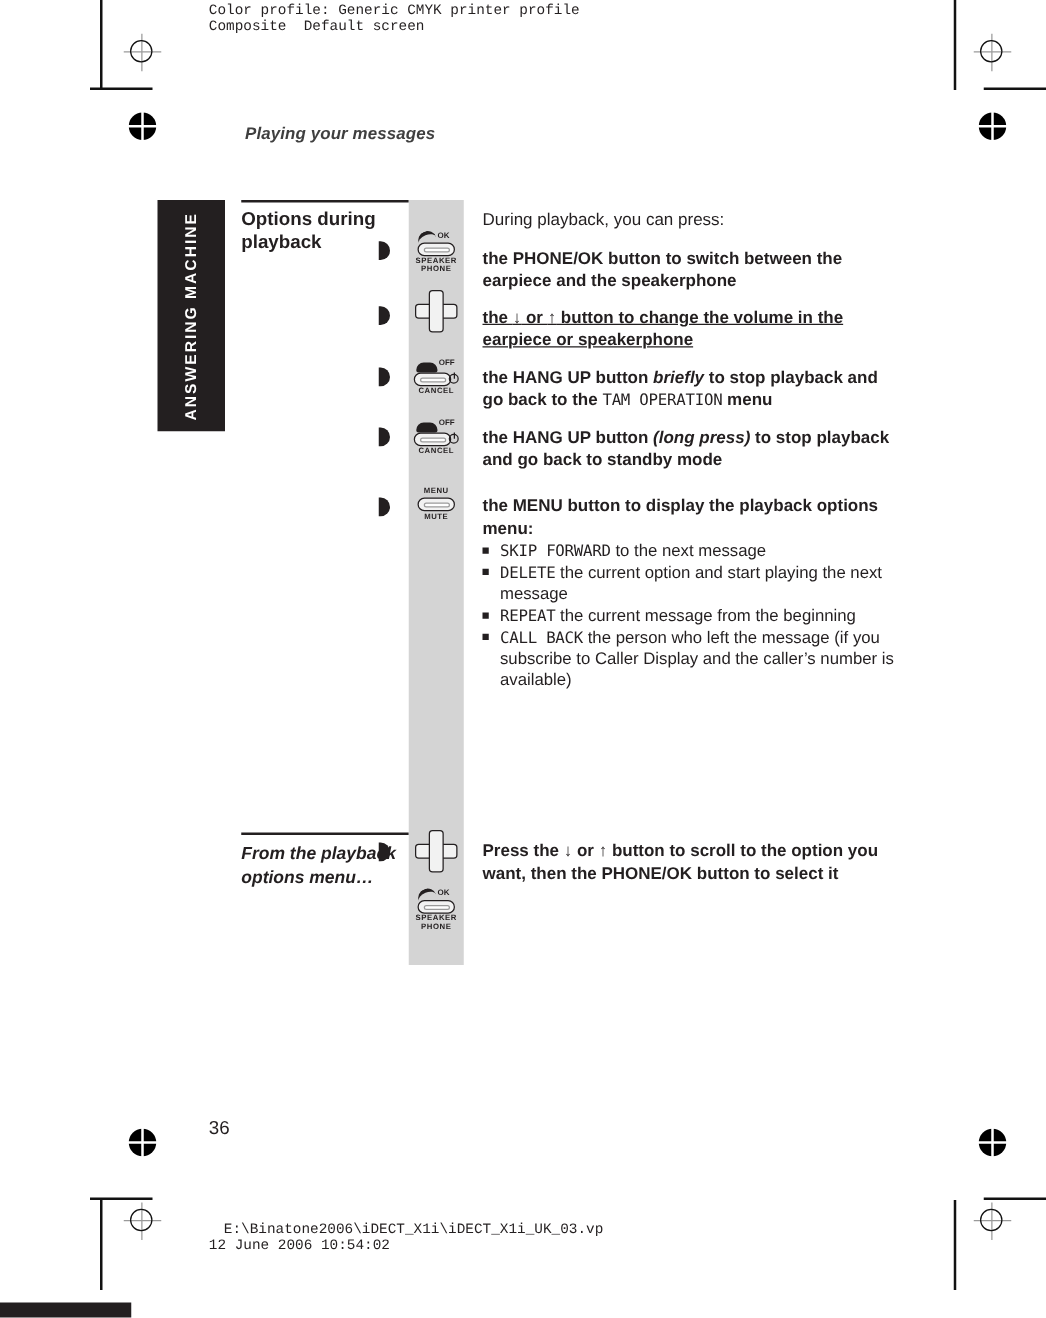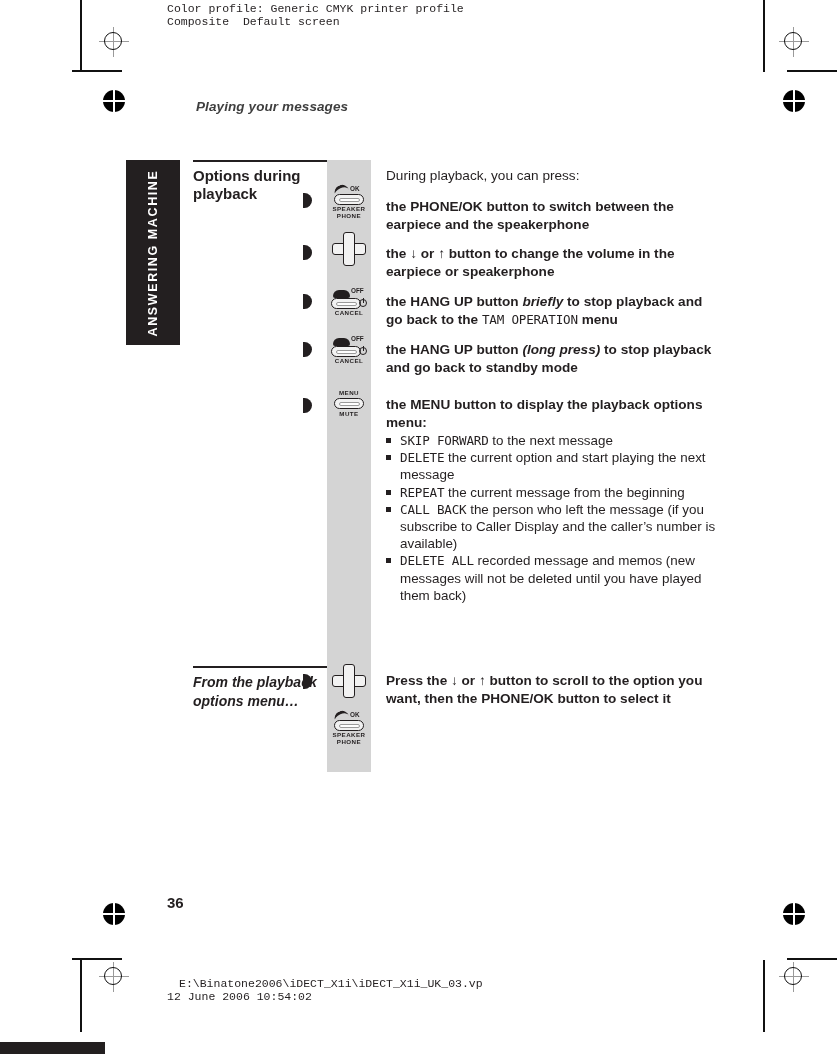--- a/index.html
+++ b/index.html
@@ -64,21 +64,21 @@
   .body{position:absolute;font-size:13.6px;line-height:17.6px;font-weight:bold;color:#231f20;}
   .body .hv{font-weight:bold;}
   .body .it{font-style:italic;font-weight:bold;}
   .lcd{font-family:"DejaVu Sans Mono", monospace;font-weight:normal;
     font-size:12.6px;letter-spacing:-0.2px;}
 
   .opts{position:absolute;font-size:13.4px;line-height:17.2px;font-weight:normal;color:#231f20;}
   .opts .li{position:relative;padding-left:14px;margin:0;}
   .opts .li .sq{position:absolute;left:0;top:6px;width:5px;height:5px;background:#231f20;}
 
-  .pageno{position:absolute;left:167px;top:894px;font-size:15px;font-weight:bold;color:#231f20;}
+  .pageno{position:absolute;left:167px;top:894px;font-size:15px;font-weight:normal;color:#231f20;}
 
   
   .icon{position:absolute;left:327px;width:44px;text-align:center;}
   .icon .cap{display:block;font-size:6.2px;font-weight:bold;letter-spacing:.45px;
     line-height:7px;color:#231f20;}
 
   .key-pill{position:relative;width:30px;height:11px;margin:0 auto;
     border:1.3px solid #231f20;border-radius:6px;background:#f2f2f2;box-sizing:border-box;}
   .key-pill:after{content:"";position:absolute;left:4px;top:2.6px;
     width:21px;height:4px;border-radius:3px;background:#ffffff;
@@ -253,31 +253,30 @@
 <div class="icon" style="top:709px;">
   <div class="handset">
     <span class="hs"></span>
       <span class="ok">OK</span>
   </div>
   <div class="key-pill"></div>
   <span class="cap">SPEAKER<br>PHONE</span>
 </div>
 
 <div class="txt-col body" style="top:198px;"><span>the </span><b class="hv">PHONE/OK</b><span> button to switch between the earpiece and the speakerphone</span></div>
-<div class="txt-col body" style="top:245px;"><span>the </span><span>↓</span><span> or </span><span>↑</span><span> button to change the volume in the earpiece or speakerphone</span></div>
+<div class="txt-col body" style="top:245px;text-decoration:underline;"><span>the </span><span>↓</span><span> or </span><span>↑</span><span> button to change the volume in the earpiece or speakerphone</span></div>
 <div class="txt-col body" style="top:293px;"><span>the </span><b class="hv">HANG UP</b><span> button </span><i class="it">briefly</i><span> to stop playback and go back to the </span><span class="lcd">TAM OPERATION</span><span> menu</span></div>
 <div class="txt-col body" style="top:341px;"><span>the </span><b class="hv">HANG UP</b><span> button </span><i class="it">(long press)</i><span> to stop playback and go back to standby mode</span></div>
 <div class="txt-col body" style="top:396px;"><span>the </span><b class="hv">MENU</b><span> button to display the playback options menu:</span></div>
 
 <div class="txt-col opts" style="top:432px;">
     <div class="li"><span class="sq"></span><span class="lcd">SKIP FORWARD</span><span> to the next message</span></div>
     <div class="li"><span class="sq"></span><span class="lcd">DELETE</span><span> the current option and start playing the next message</span></div>
     <div class="li"><span class="sq"></span><span class="lcd">REPEAT</span><span> the current message from the beginning</span></div>
     <div class="li"><span class="sq"></span><span class="lcd">CALL BACK</span><span> the person who left the message (if you subscribe to Caller Display and the caller’s number is available)</span></div>
-    <div class="li"><span class="sq"></span><span class="lcd">DELETE ALL</span><span> recorded message and memos (new messages will not be deleted until you have played them back)</span></div>
   </div>
 
 <div class="lbl-col sec-sub" style="top:673px;">From the playback options menu…</div>
 <div class="marker" style="left:303px;top:674px;">
     <i></i>
   </div>
 <div class="txt-col body" style="top:672px;"><span>Press the </span><span>↓</span><span> or </span><span>↑</span><span> button to scroll to the option you want, then the </span><b class="hv">PHONE/OK</b><span> button to select it</span></div>
 
 <div class="pageno">36</div>
 

